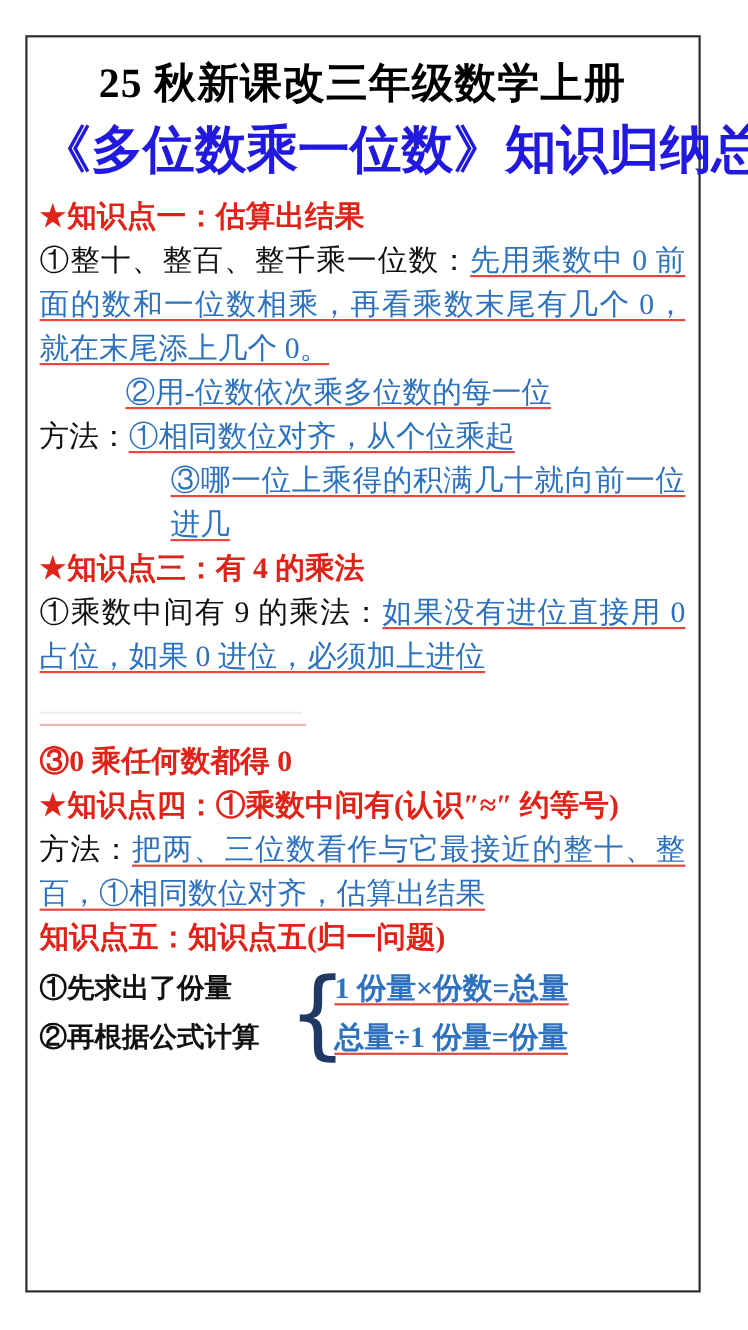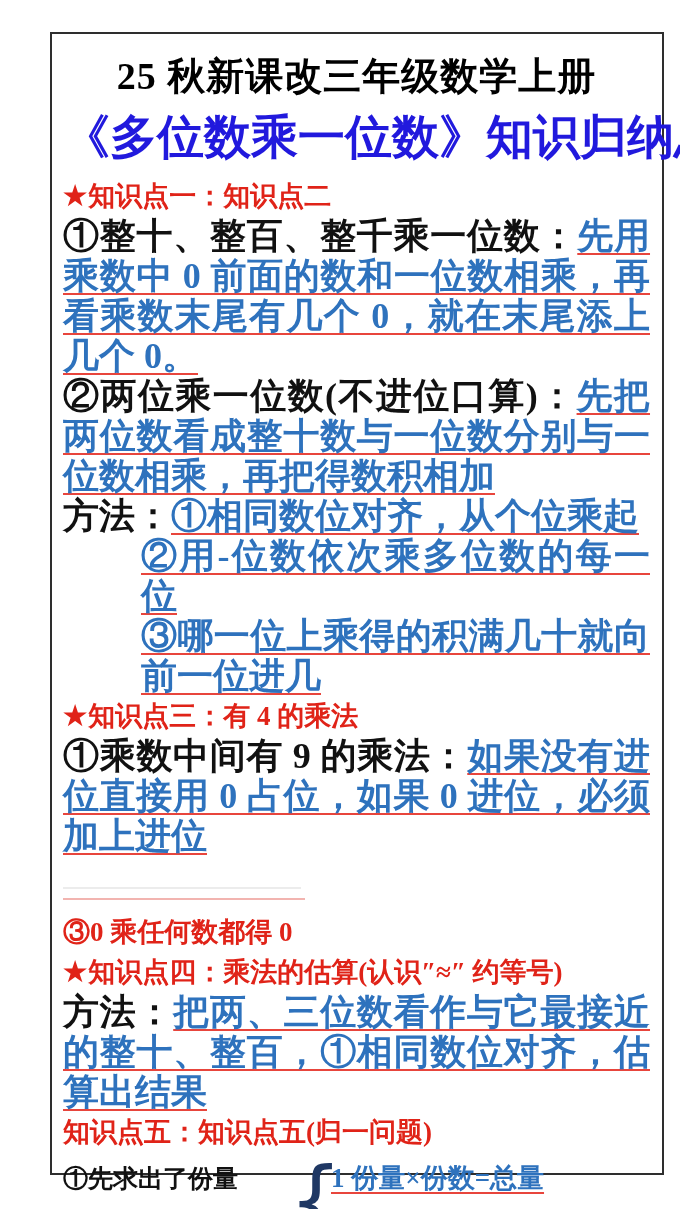--- a/index.html
+++ b/index.html
@@ -2,40 +2,40 @@
 <html style="--heading-red: #e02318; --link-blue: #2e72bd; --underline-red: #e8453c; --underline-pink: #f2b4b0; --rule-gray: #ececec; --title-blue: #2119dd; --text-black: #111111; --brace-navy: #1f3864; --border-dark: #2e2e2e;"><head>
 <meta charset="utf-8">
 <style>
   html,body{margin:0;padding:0;}
   body{
     width:680px;height:1209px;background:#ffffff;position:relative;
     font-family:"Liberation Serif","DejaVu Serif",serif;
     -webkit-font-smoothing:antialiased;
   }
   .frame{
-    position:absolute;left:50px;top:32px;width:614px;height:1143px;
+    position:absolute;left:23px;top:32px;width:614px;height:1143px;
     border:2px solid var(--border-dark,#2e2e2e);box-sizing:border-box;
     padding:10px 12px 0 11px;background:#fff;
   }
   .title{
     font-size:38px;font-weight:700;color:#000;text-align:center;
     line-height:52px;margin-top:6px;letter-spacing:1px;white-space:nowrap;
   }
   .subtitle{
     font-size:47px;font-weight:700;color:var(--title-blue,#2119dd);
     text-align:left;line-height:50px;margin-top:10px;white-space:nowrap;
   }
   .doc{margin-top:14px;}
   .h-red{
     color:var(--heading-red,#e02318);font-weight:700;font-size:27px;line-height:40px;
   }
   .h-red .star{margin-right:1px;}
   .para{
-    font-size:36px;line-height:40px;color:var(--text-black,#111);
-    font-weight:700;text-align:justify;
+    font-size:27px;line-height:40px;color:var(--text-black,#111);
+    font-weight:400;text-align:justify;
   }
   .plain{color:var(--text-black,#111);}
   .link{
     color:var(--link-blue,#2e72bd);
     text-decoration:underline;
     text-decoration-color:var(--underline-red,#e8453c);
     text-decoration-thickness:2px;
     text-underline-offset:5px;
   }
   .fill{
@@ -58,34 +58,33 @@
   .fright{margin-left:10px;flex:0 0 auto;}
   .frow{font-size:27px;line-height:45px;font-weight:700;white-space:nowrap;}
 </style>
 </head>
 <body>
 
 <div class="frame">
   <div class="title">25 秋新课改三年级数学上册</div>
   <div class="subtitle">《多位数乘一位数》知识归纳总结</div>
   <div class="doc">
-      <div class="h-red"><span class="star">★</span><span>知识点一：知识点二</span></div>
+      <div class="h-red"><span class="star">★</span><span>知识点一：估算出结果</span></div>
       <div class="para"><span class="plain">①整十、整百、整千乘一位数：</span><span class="link">先用乘数中 0 前面的数和一位数相乘，再看乘数末尾有几个 0，就在末尾添上几个 0。</span></div>
-      <div class="para"><span class="plain">②两位乘一位数(不进位口算)：</span><span class="link">先把两位数看成整十数与一位数分别与一位数相乘，再把得数积相加</span></div>
+      <div class="para" style="margin-left: 78px;"><span class="link">②用-位数依次乘多位数的每一位</span></div>
       <div class="para"><span class="plain">方法：</span><span class="link">①相同数位对齐，从个位乘起</span></div>
-      <div class="para" style="margin-left: 78px;"><span class="link">②用-位数依次乘多位数的每一位</span></div>
-      <div class="para" style="margin-left: 78px;"><span class="link">③哪一位上乘得的积满几十就向前一位进几</span></div>
+      <div class="para" style="margin-left: 119px;"><span class="link">③哪一位上乘得的积满几十就向前一位进几</span></div>
       <div class="h-red"><span class="star">★</span><span>知识点三：有 4 的乘法</span></div>
       <div class="para"><span class="plain">①乘数中间有 9 的乘法：</span><span class="link">如果没有进位直接用 0 占位，如果 0 进位，必须加上进位</span></div>
       <div class="gap">
         <div class="rule gray" style="width: 238px;"></div>
         <div class="rule pink" style="width: 242px;"></div>
       </div>
       <div class="h-red"><span>③0 乘任何数都得 0</span></div>
-      <div class="h-red"><span class="star">★</span><span>知识点四：乘法的估算(认识″≈″ 约等号)</span></div>
+      <div class="h-red"><span class="star">★</span><span>知识点四：①乘数中间有(认识″≈″ 约等号)</span></div>
       <div class="para"><span class="plain">方法：</span><span class="link">把两、三位数看作与它最接近的整十、整百，①相同数位对齐，估算出结果</span></div>
       <div class="h-red"><span>知识点五：知识点五(归一问题)</span></div>
       <div class="fgroup">
         <div class="fleft">
           <div class="fblack">①先求出了份量</div>
           <div class="fblack">②再根据公式计算</div>
         </div>
         <div class="fbrace">{</div>
         <div class="fright">
           <div class="frow"><span class="link">1 份量×份数=总量</span></div>

